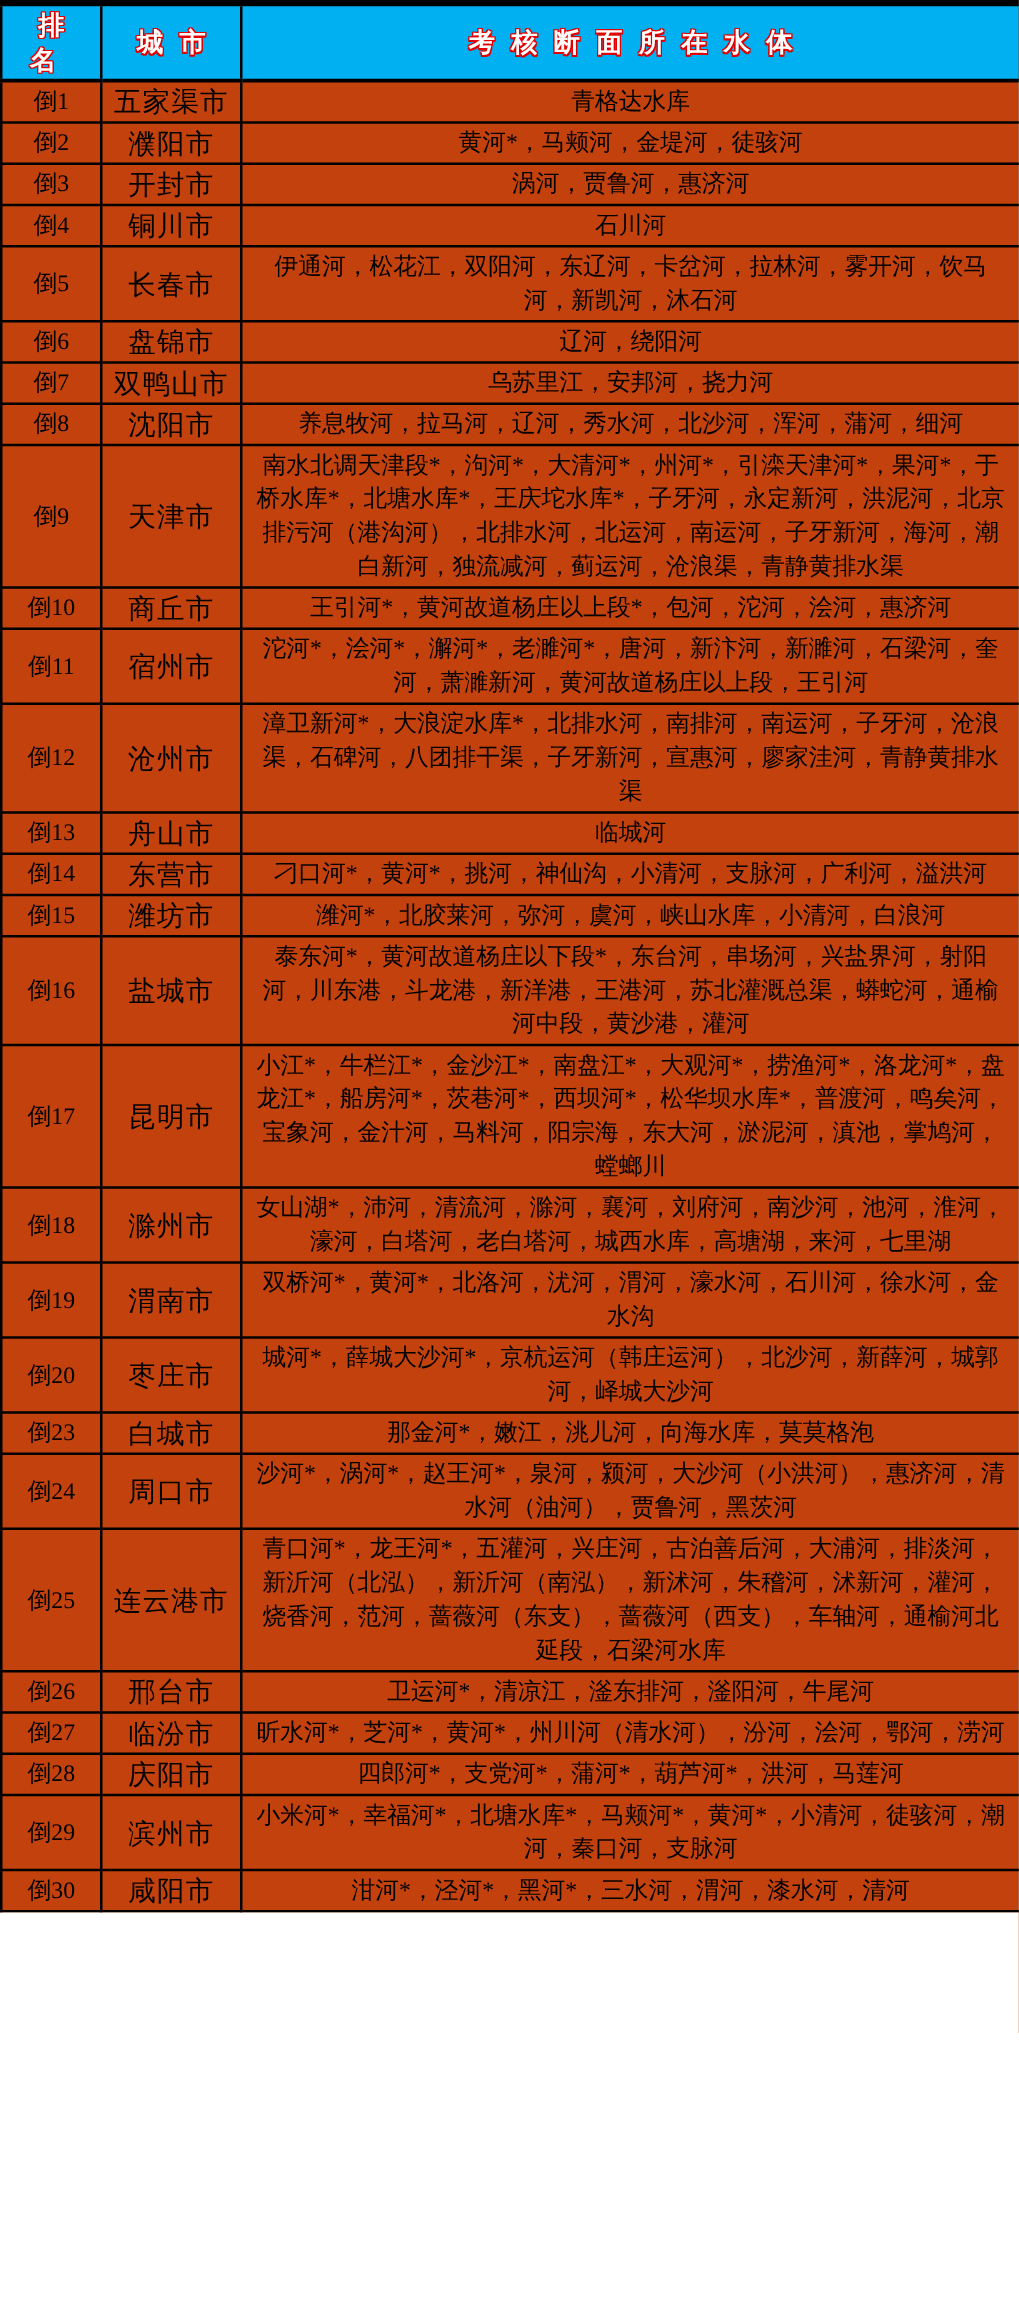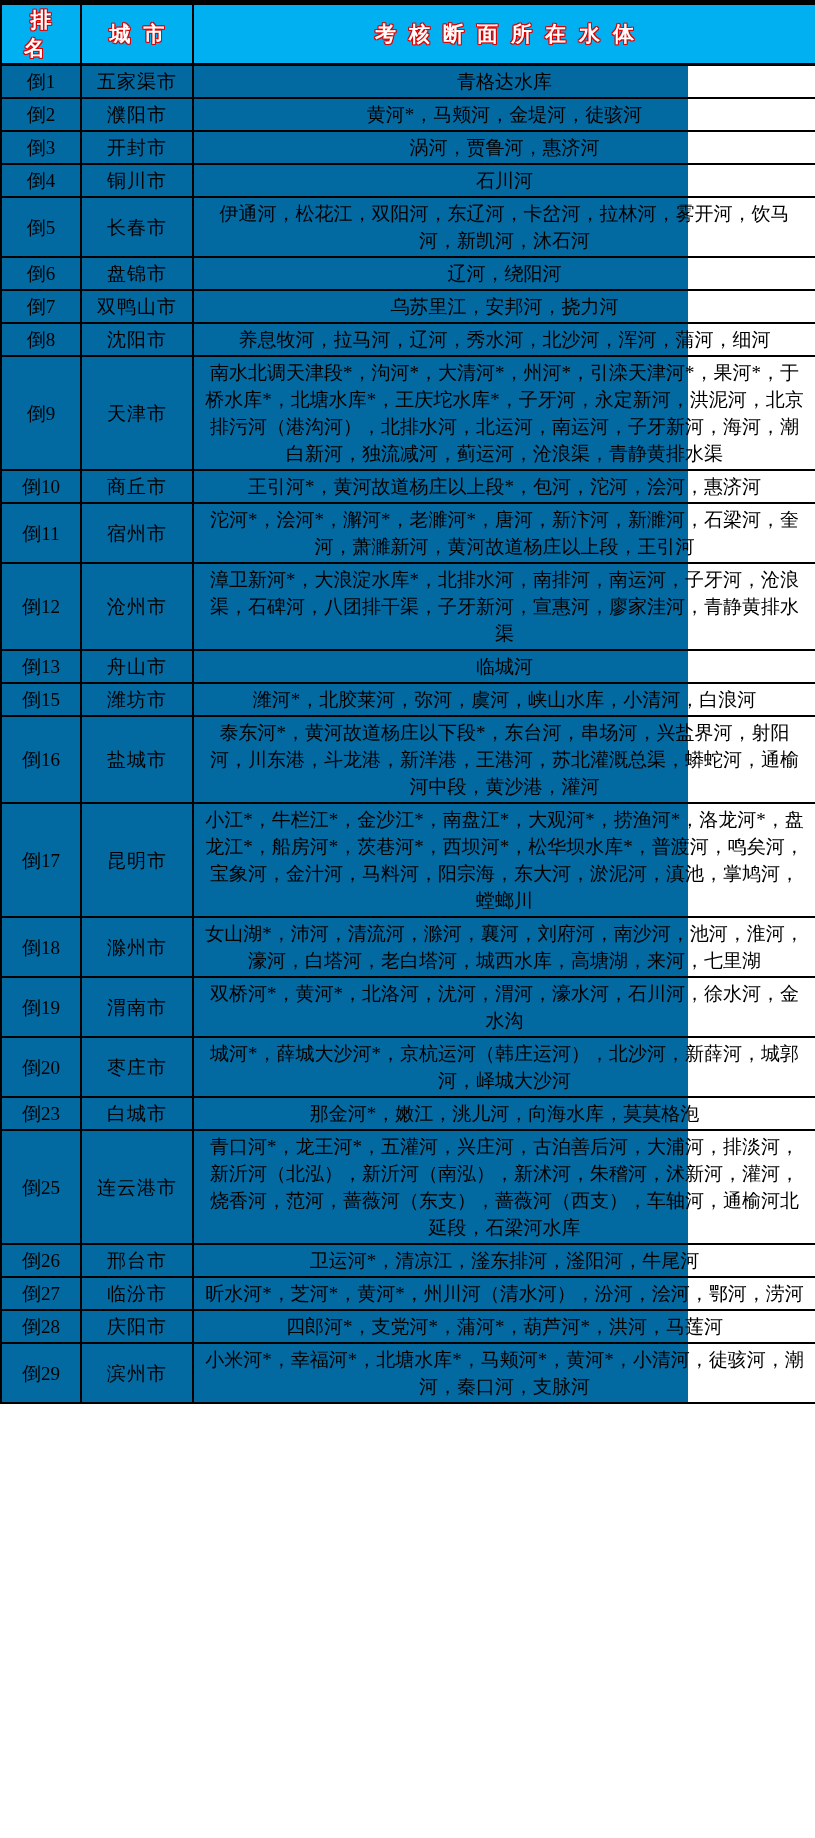--- a/index.html
+++ b/index.html
@@ -2,22 +2,22 @@
 <html><head>
 <meta charset="utf-8">
 <style>
   html, body {
     margin: 0;
     padding: 0;
     background: #ffffff;
     font-family: "Liberation Serif", "DejaVu Serif", serif;
   }
   .page {
-    width: 688px;
-    background: #0369a1;
+    width: 815px;
+    background: #c2410c;
   }
   table.ranking-table {
     width: 815px;
     border-collapse: collapse;
     table-layout: fixed;
     border-top: 5px solid #000;
     border-bottom: 2px solid #000;
   }
   .ranking-table col.c-rank   { width: 80px; }
   .ranking-table col.c-city   { width: 112px; }
@@ -51,21 +51,21 @@
   .ranking-table td {
     font-size: 19px;
     line-height: 27px;
     padding: 2px 3px;
   }
   .ranking-table td.col-rank {
     font-size: 19px;
     white-space: nowrap;
   }
   .ranking-table td.col-city {
-    font-size: 19px;
+    font-size: 22px;
     letter-spacing: 1px;
   }
   .ranking-table td.col-waters {
     padding: 2px 8px;
   }
 </style>
 </head>
 <body>
 
 <div class="page">
@@ -143,20 +143,25 @@
           <td class="col-rank">倒12</td>
           <td class="col-city">沧州市</td>
           <td class="col-waters">漳卫新河*，大浪淀水库*，北排水河，南排河，南运河，子牙河，沧浪渠，石碑河，八团排干渠，子牙新河，宣惠河，廖家洼河，青静黄排水渠</td>
         </tr>
         <tr>
           <td class="col-rank">倒13</td>
           <td class="col-city">舟山市</td>
           <td class="col-waters">临城河</td>
         </tr>
         <tr>
+          <td class="col-rank">倒14</td>
+          <td class="col-city">东营市</td>
+          <td class="col-waters">刁口河*，黄河*，挑河，神仙沟，小清河，支脉河，广利河，溢洪河</td>
+        </tr>
+        <tr>
           <td class="col-rank">倒15</td>
           <td class="col-city">潍坊市</td>
           <td class="col-waters">潍河*，北胶莱河，弥河，虞河，峡山水库，小清河，白浪河</td>
         </tr>
         <tr>
           <td class="col-rank">倒16</td>
           <td class="col-city">盐城市</td>
           <td class="col-waters">泰东河*，黄河故道杨庄以下段*，东台河，串场河，兴盐界河，射阳河，川东港，斗龙港，新洋港，王港河，苏北灌溉总渠，蟒蛇河，通榆河中段，黄沙港，灌河</td>
         </tr>
         <tr>
@@ -178,20 +183,25 @@
           <td class="col-rank">倒20</td>
           <td class="col-city">枣庄市</td>
           <td class="col-waters">城河*，薛城大沙河*，京杭运河（韩庄运河），北沙河，新薛河，城郭河，峄城大沙河</td>
         </tr>
         <tr>
           <td class="col-rank">倒23</td>
           <td class="col-city">白城市</td>
           <td class="col-waters">那金河*，嫩江，洮儿河，向海水库，莫莫格泡</td>
         </tr>
         <tr>
+          <td class="col-rank">倒24</td>
+          <td class="col-city">周口市</td>
+          <td class="col-waters">沙河*，涡河*，赵王河*，泉河，颍河，大沙河（小洪河），惠济河，清水河（油河），贾鲁河，黑茨河</td>
+        </tr>
+        <tr>
           <td class="col-rank">倒25</td>
           <td class="col-city">连云港市</td>
           <td class="col-waters">青口河*，龙王河*，五灌河，兴庄河，古泊善后河，大浦河，排淡河，新沂河（北泓），新沂河（南泓），新沭河，朱稽河，沭新河，灌河，烧香河，范河，蔷薇河（东支），蔷薇河（西支），车轴河，通榆河北延段，石梁河水库</td>
         </tr>
         <tr>
           <td class="col-rank">倒26</td>
           <td class="col-city">邢台市</td>
           <td class="col-waters">卫运河*，清凉江，滏东排河，滏阳河，牛尾河</td>
         </tr>
         <tr>
@@ -202,15 +212,20 @@
         <tr>
           <td class="col-rank">倒28</td>
           <td class="col-city">庆阳市</td>
           <td class="col-waters">四郎河*，支党河*，蒲河*，葫芦河*，洪河，马莲河</td>
         </tr>
         <tr>
           <td class="col-rank">倒29</td>
           <td class="col-city">滨州市</td>
           <td class="col-waters">小米河*，幸福河*，北塘水库*，马颊河*，黄河*，小清河，徒骇河，潮河，秦口河，支脉河</td>
         </tr>
+        <tr>
+          <td class="col-rank">倒30</td>
+          <td class="col-city">咸阳市</td>
+          <td class="col-waters">泔河*，泾河*，黑河*，三水河，渭河，漆水河，清河</td>
+        </tr>
       </tbody>
   </table>
 </div>
 
 </body></html>

